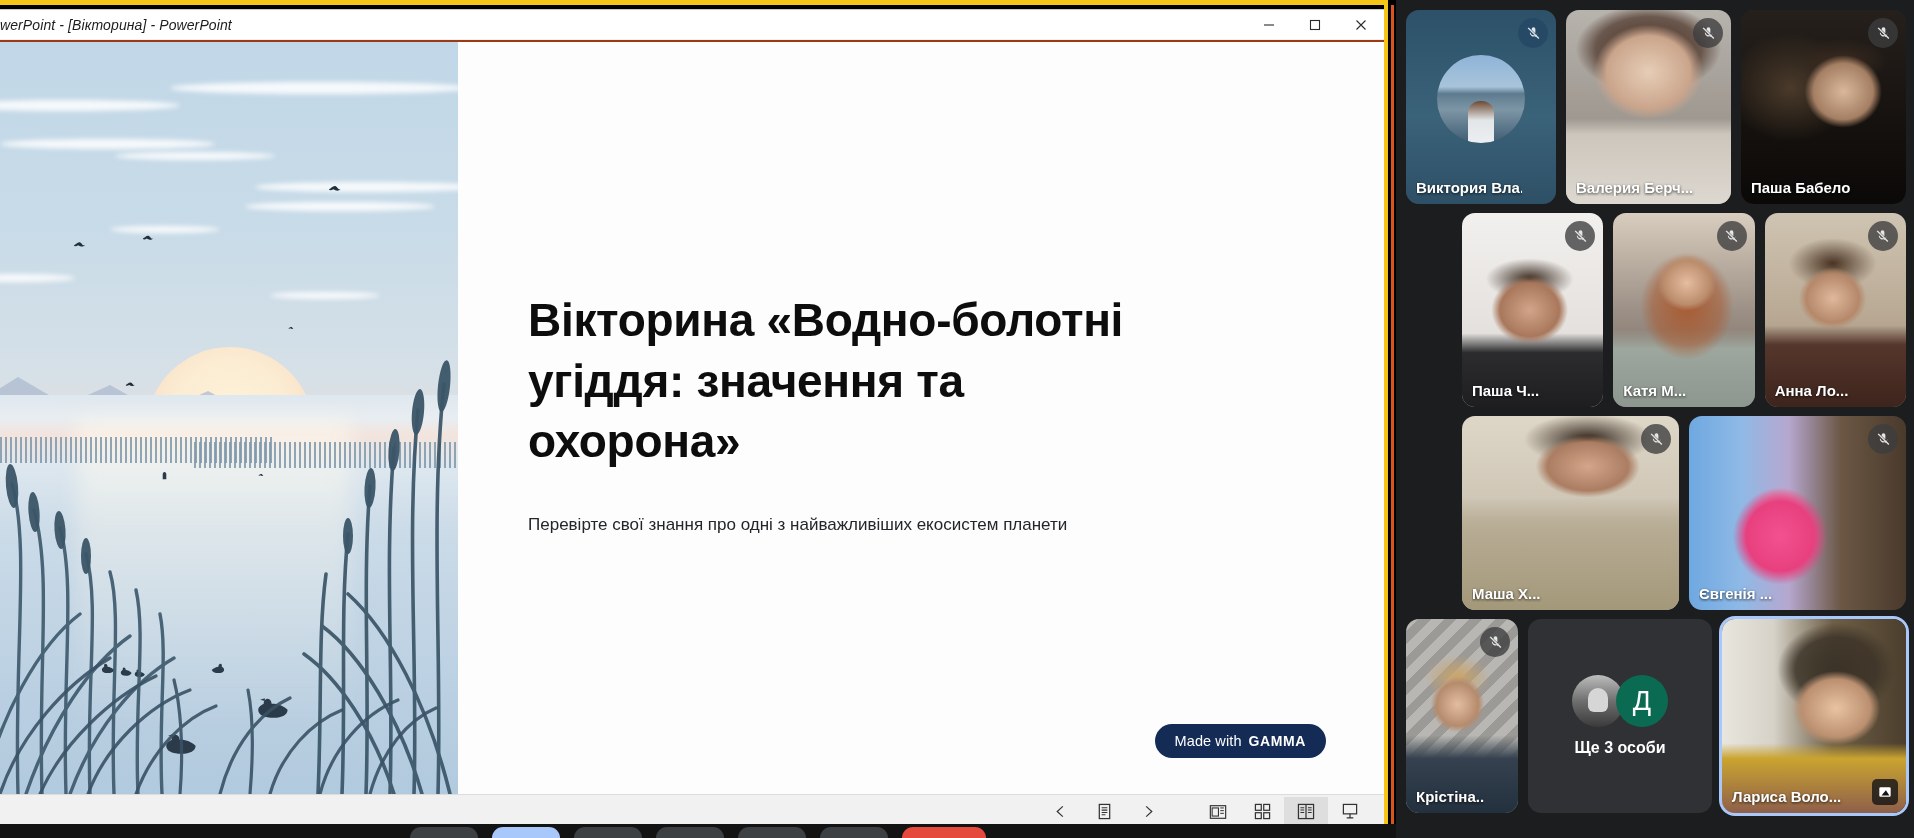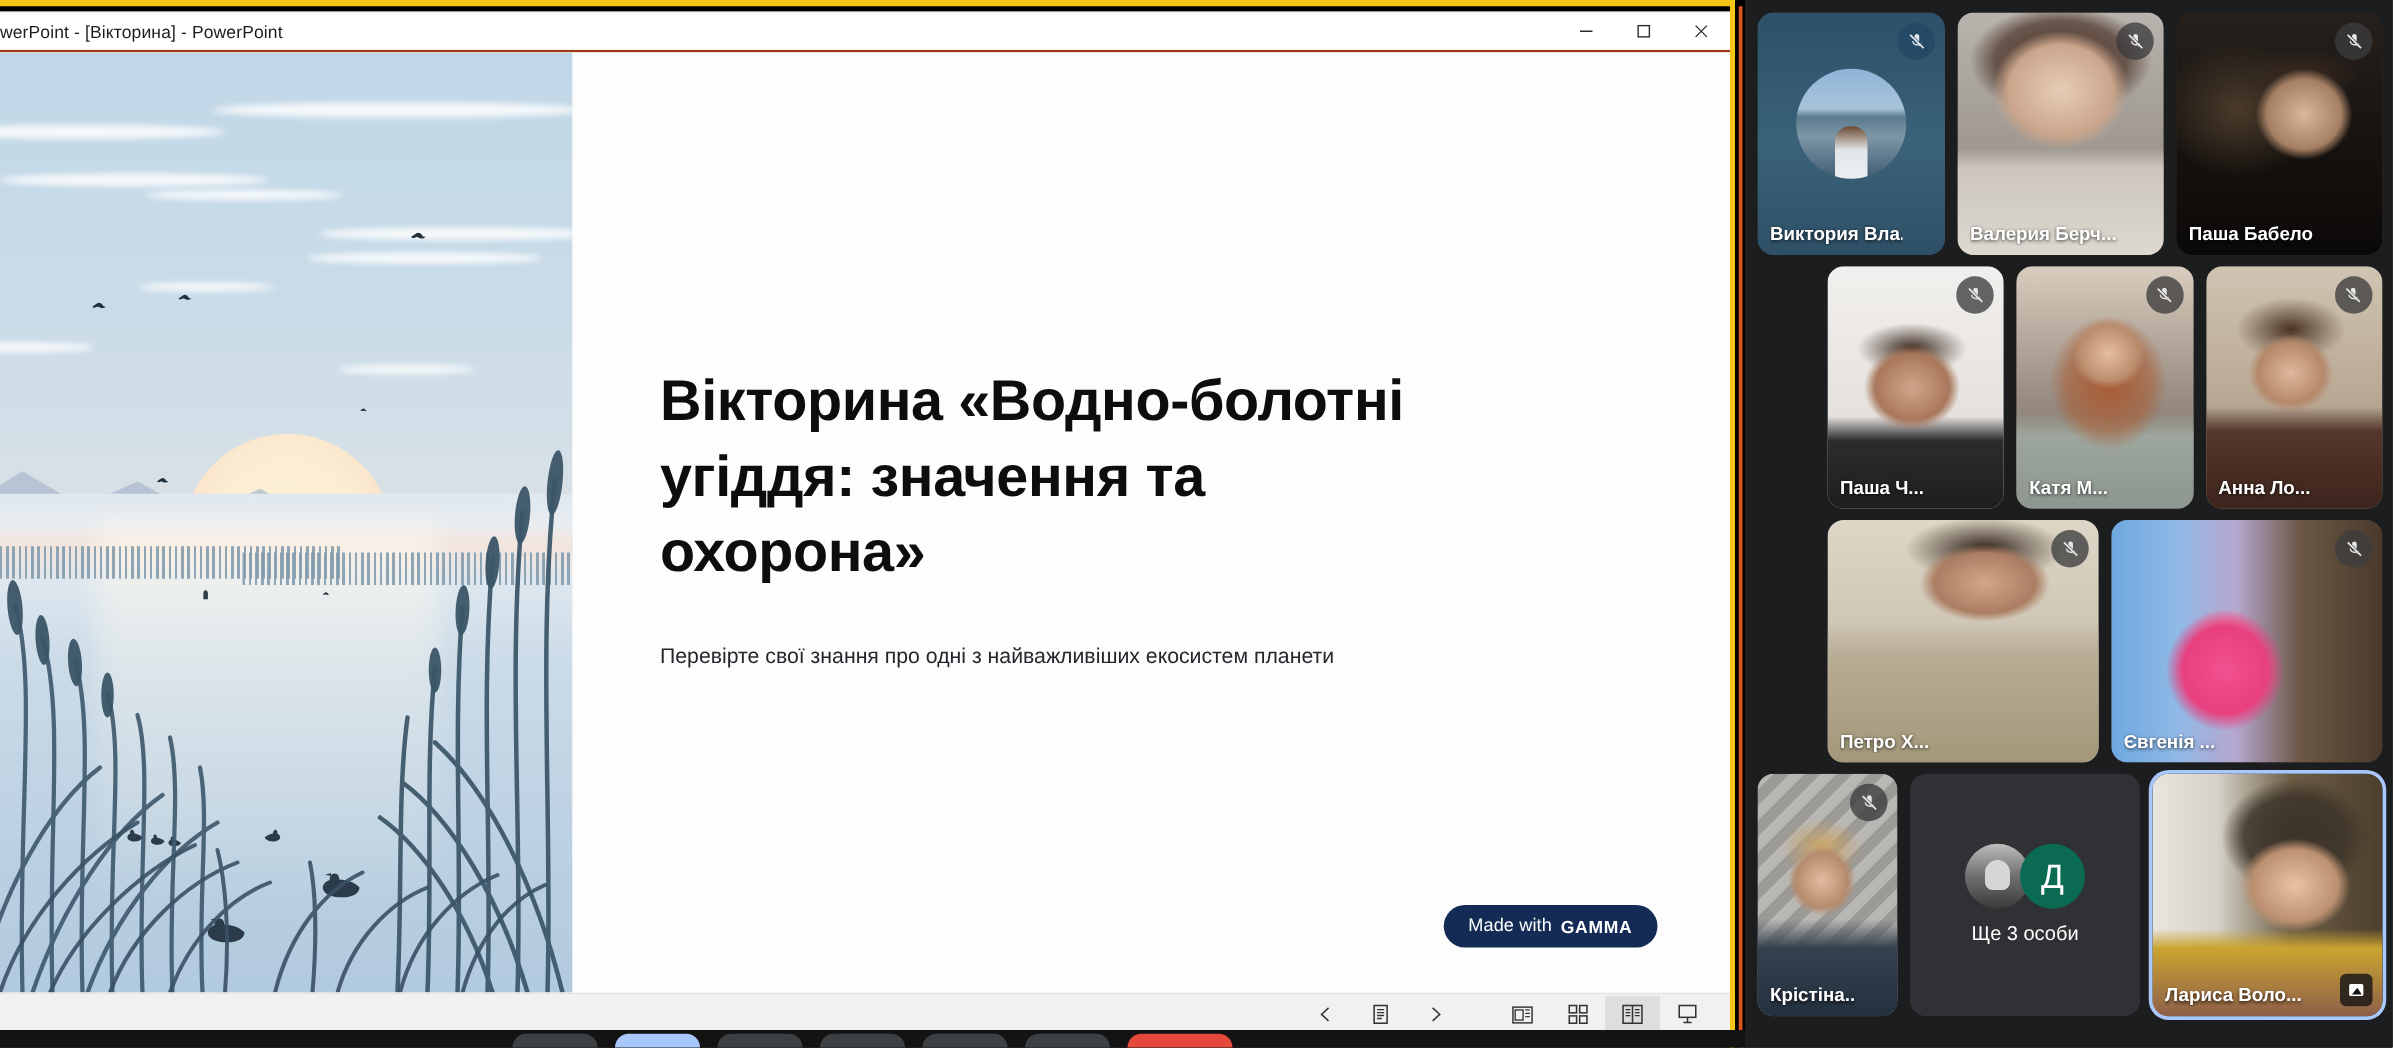--- a/index.html
+++ b/index.html
@@ -35,20 +35,21 @@
   }
   .ppt-titlebar {
     height: 30px; background: #ffffff; position: relative; flex: 0 0 30px;
     display: flex; align-items: center;
     border-bottom: 1px solid #f0f0f0;
   }
   .ppt-title-text {
     position: absolute; left: 30px; top: 50%; transform: translateY(-50%);
     font-size: 14px; color: #1d1d1d; white-space: nowrap;
     letter-spacing: 0.1px;
+    font-style: italic;
   }
   .win-controls {
     position: absolute; right: 0; top: 0; height: 30px; display: flex;
   }
   .win-btn {
     width: 46px; height: 30px; display: flex; align-items: center;
     justify-content: center; background: transparent;
   }
   .win-btn svg { display: block; }
 
@@ -185,21 +186,21 @@
     align-items: center; justify-content: center; gap: 12px;
   }
   .more-avatars { display: flex; align-items: center; }
   .more-av {
     width: 52px; height: 52px; border-radius: 50%; overflow: hidden;
     position: relative;
   }
   .more-av.second { margin-left: -8px; background: #0b6b52; color:#fff;
     display:flex; align-items:center; justify-content:center;
     font-size: 27px; font-weight: 500; }
-  .more-label { color: #fff; font-size: 16px; font-weight: 400; }
+  .more-label { color: #fff; font-size: 16px; font-weight: 700; }
 
   
   .meet-controls {
     position: absolute; left: 0; bottom: 0; width: 1396px; height: 14px;
     background: #131314; z-index: 45;
     display: flex; align-items: flex-start; justify-content: center; gap: 14px;
     padding-top: 3px;
   }
   .mc-pill { width: 68px; height: 22px; border-radius: 12px; background: #3c4043; }
   .mc-pill.accent { background: #a8c7fa; }
@@ -567,21 +568,21 @@
       <div class="tile" style="margin-left:56px;">
         <div class="tile-media" style="background:linear-gradient(#ded6c6,#cbc2b2 55%,#b5ac9c);"></div>
         <div class="ph" style="background:radial-gradient(ellipse 30% 20% at 58% 26%, #d4a589 0%, #ab7d62 62%, rgba(0,0,0,0) 80%), radial-gradient(ellipse 36% 16% at 58% 12%, #2f2218 0%, rgba(0,0,0,0) 82%), linear-gradient(180deg, rgba(0,0,0,0) 42%, #b8ad95 56%, #a39879 100%);"></div>
         <div class="mic-badge">
           <svg width="15" height="15" viewBox="0 0 16 16">
               <path d="M6 3.2a2 2 0 014 0v3.6a2 2 0 01-.2.9L6 3.9a2 2 0 010-.7z" fill="#e6e6e6"></path>
               <path d="M4 7.2a4 4 0 005.9 3.4l-1-1A3 3 0 015 7.2zM11 7.2h1A4 4 0 019.4 11l.8.8A5 5 0 0012 7.2z" fill="#e6e6e6"></path>
               <path d="M2.3 2l11.4 11.4" stroke="#e6e6e6" stroke-width="1.5"></path>
             </svg>
         </div>
-        <div class="tile-name">Петро Х...</div>
+        <div class="tile-name">Маша Х...</div>
       </div>
 
       <div class="tile">
         <div class="tile-media" style="background:linear-gradient(90deg,#6ea8e0 0%,#8fb9e6 24%,#b6a7cf 46%,#6b5744 70%,#4a3a2c 100%);"></div>
         <div class="ph" style="background:radial-gradient(ellipse 28% 32% at 42% 62%, #f2518f 0%, #e8407f 56%, rgba(0,0,0,0) 78%), radial-gradient(ellipse 16% 12% at 42% 46%, #f58aa8 0%, rgba(0,0,0,0) 82%);"></div>
         <div class="mic-badge">
           <svg width="15" height="15" viewBox="0 0 16 16">
               <path d="M6 3.2a2 2 0 014 0v3.6a2 2 0 01-.2.9L6 3.9a2 2 0 010-.7z" fill="#e6e6e6"></path>
               <path d="M4 7.2a4 4 0 005.9 3.4l-1-1A3 3 0 015 7.2zM11 7.2h1A4 4 0 019.4 11l.8.8A5 5 0 0012 7.2z" fill="#e6e6e6"></path>
               <path d="M2.3 2l11.4 11.4" stroke="#e6e6e6" stroke-width="1.5"></path>

